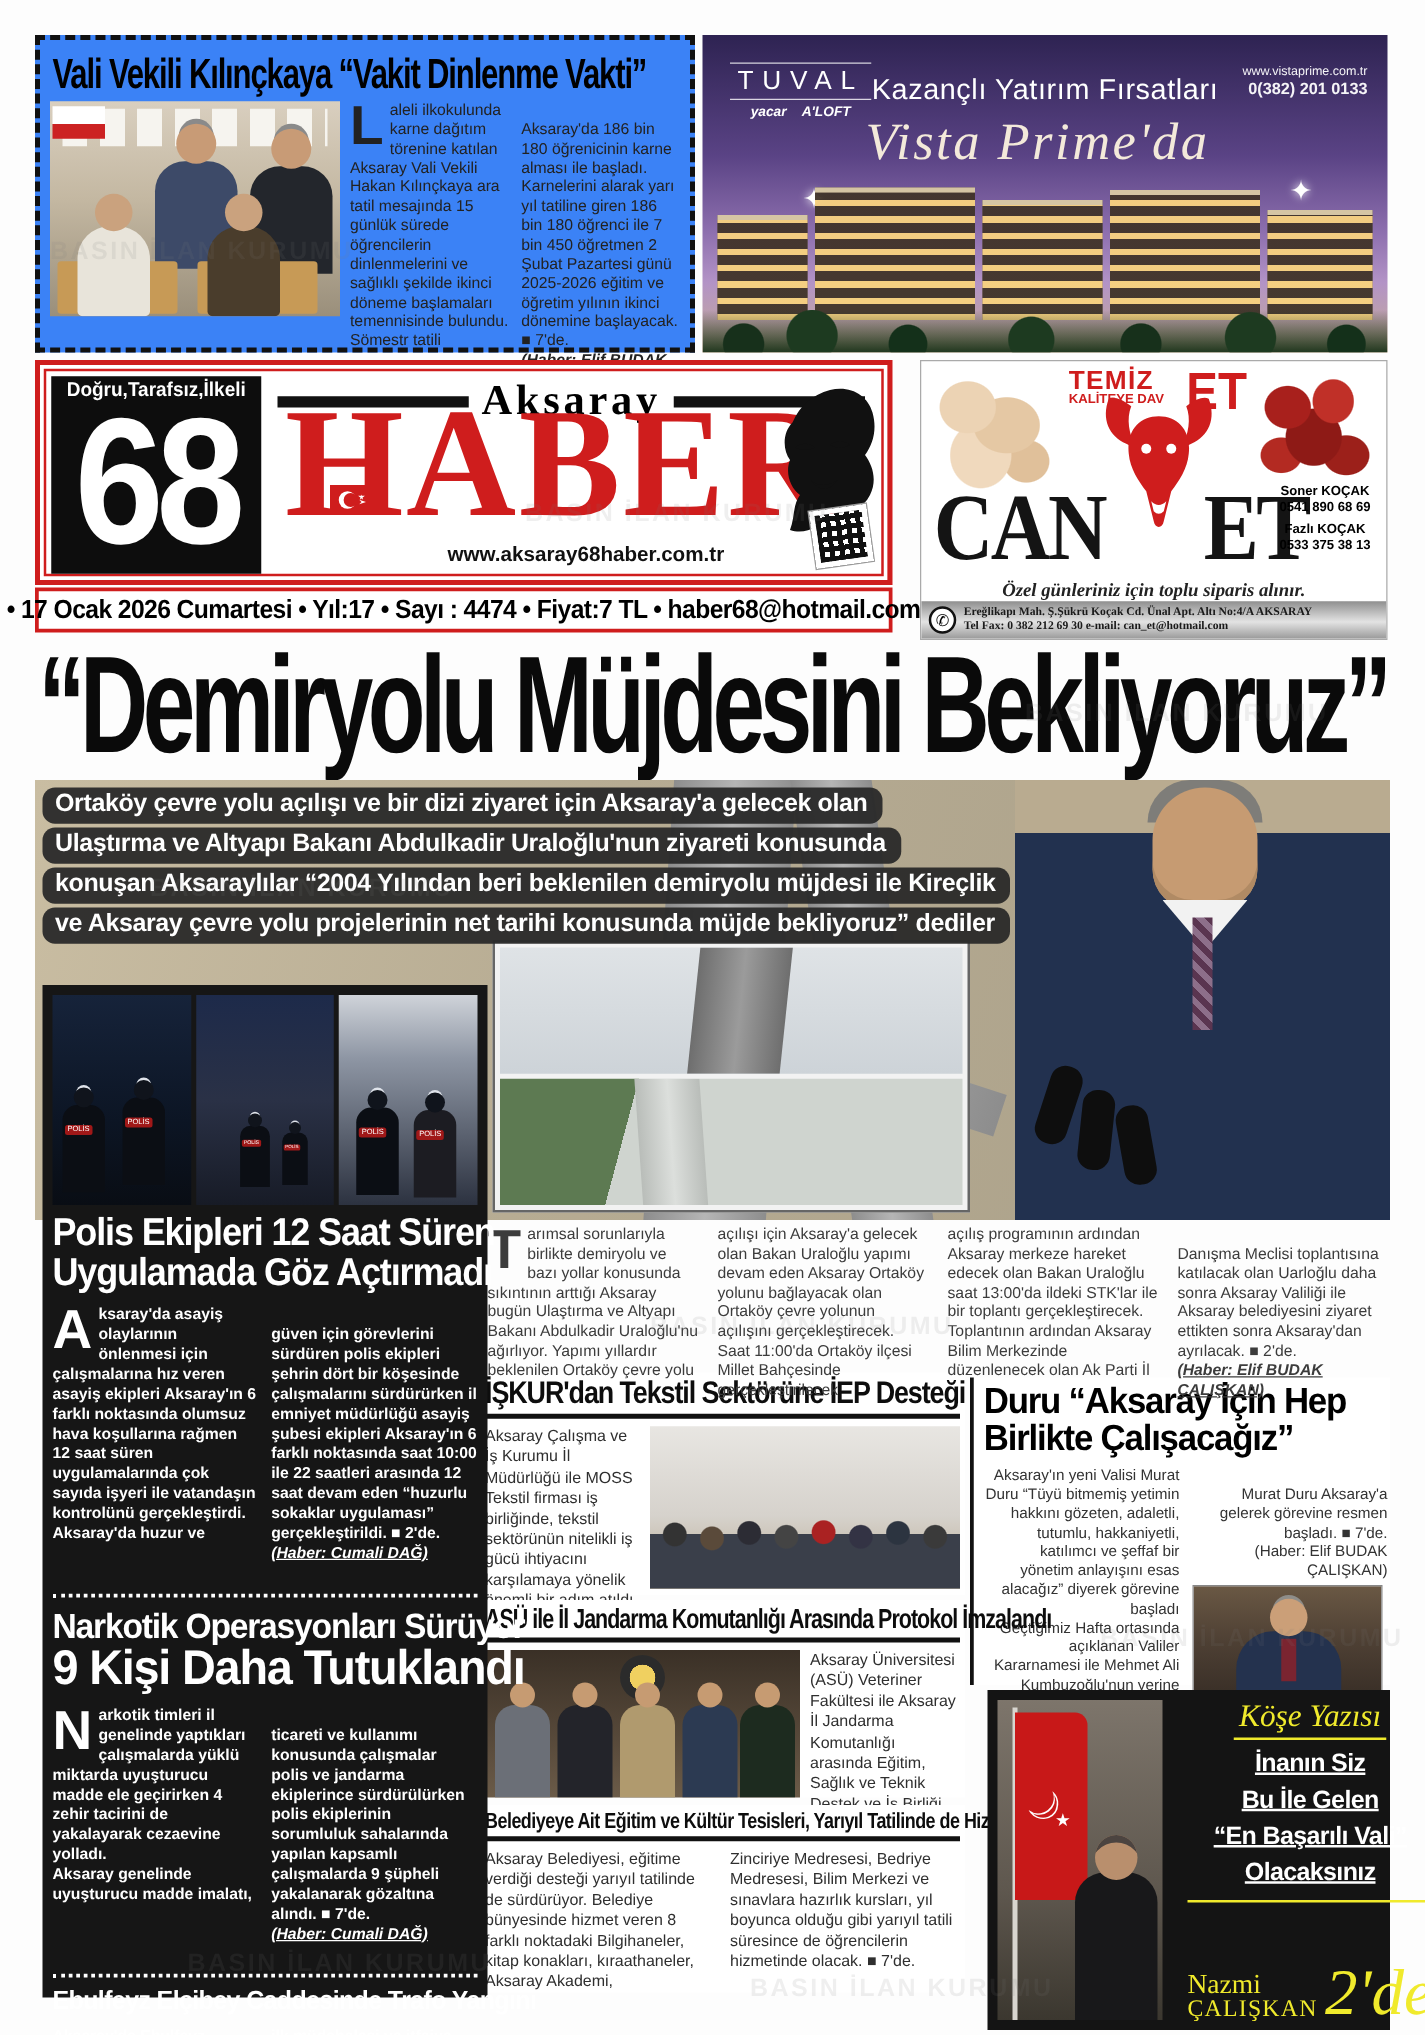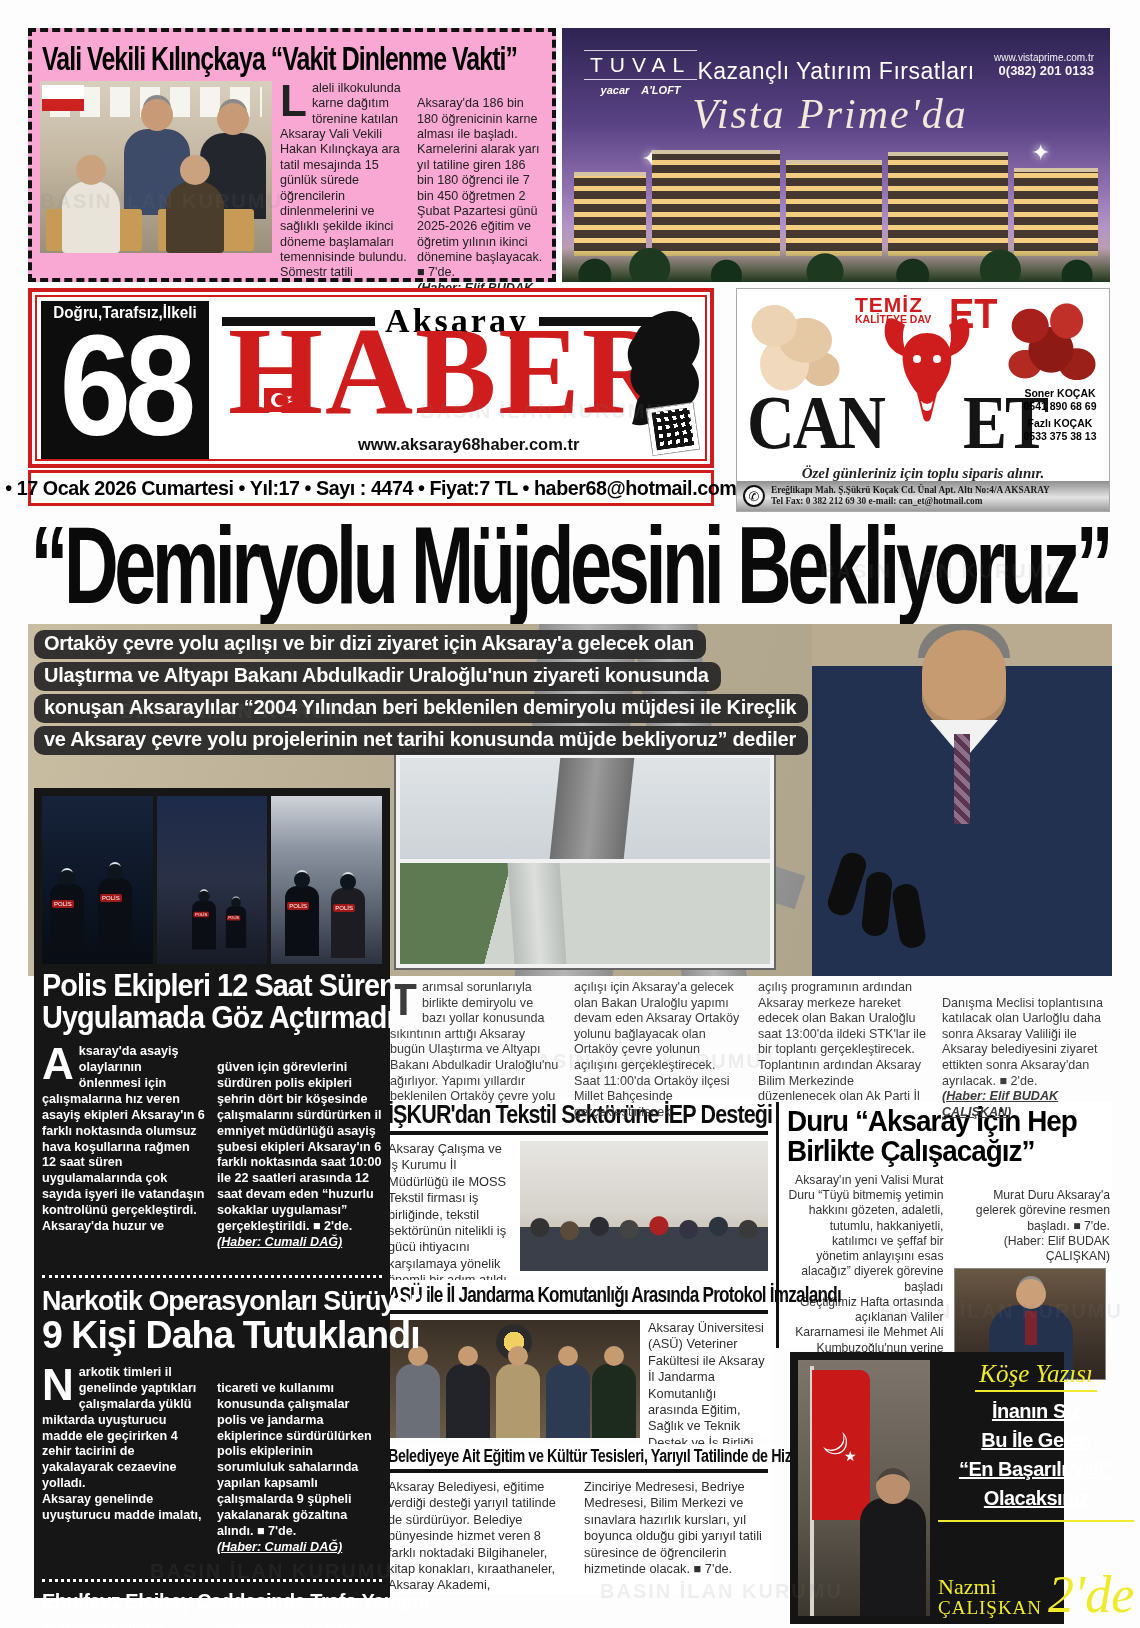--- a/index.html
+++ b/index.html
@@ -6,21 +6,21 @@
   body { background:#e8e8e8; font-family:"Liberation Sans", sans-serif; }
   .page { position:relative; width:1140px; height:1628px; background:#fdfdfd; margin:0 auto; overflow:hidden; }
 
   
   .wm { position:absolute; font-size:20px; font-weight:bold; color:rgba(120,120,120,.12); letter-spacing:2px; pointer-events:none; white-space:nowrap; z-index:50; }
   .abs { position:absolute; }
   .colstxt { font-size:12.8px; line-height:1.28; color:#2f2f2f; white-space:pre-line; }
   .dc::first-letter { float:left; font-size:44px; line-height:.78; font-weight:bold; padding:3px 5px 0 0; }
 
   
-  .tl-box { left:28px; top:28px; width:528px; height:254px; border:4px dashed #111; background:#f9a8d4; padding:4px 8px; }
+  .tl-box { left:28px; top:28px; width:528px; height:254px; border:4px dashed #111; background:#3b82f6; padding:4px 8px; }
   .tl-title { font-size:27px; font-weight:bold; letter-spacing:-1px; white-space:nowrap; transform:scaleX(.92) scaleY(1.25); transform-origin:left top; margin:4px 0 10px 2px; }
   .tl-body { display:flex; gap:8px; }
   .tl-photo { width:232px; height:172px; flex:none; background:linear-gradient(180deg,#d9cfbf 0%,#c4b8a2 45%,#9a8f7b 100%); position:relative; overflow:hidden; }
   .tl-cards { position:absolute; top:6px; left:10px; right:10px; height:30px;
       background:repeating-linear-gradient(90deg,#f6f4ef 0 20px, rgba(0,0,0,0) 20px 30px); }
   .tl-flag { position:absolute; top:4px; left:2px; width:42px; height:26px; background:linear-gradient(180deg,#fff 55%,#c22 55%); }
   .desk { position:absolute; width:96px; height:42px; background:#c79a56; border-radius:3px; }
   .kid { position:absolute; width:58px; height:72px; border-radius:26px 26px 4px 4px; }
   .kid::before { content:""; position:absolute; top:-26px; left:14px; width:30px; height:30px; border-radius:50%; background:#caa27e; }
   .man { position:absolute; width:66px; height:86px; background:#3d4a68; border-radius:24px 24px 0 0; }
@@ -182,21 +182,21 @@
   .duru-title { font-weight:bold; font-size:29px; line-height:1.05; letter-spacing:-1px; margin-bottom:6px; white-space:nowrap; }
   .duru-title .l { display:block; transform:scaleX(.96); transform-origin:left; }
   .duru-cols { display:flex; gap:10px; }
   .duru-col { flex:1; font-size:12.2px; line-height:1.25; color:#333; white-space:pre-line;text-align:right; }
   .duru-photo { width:152px; height:112px; margin-top:4px; background:linear-gradient(180deg,#6a5844 0%,#4e4034 40%,#2e2620 100%); position:relative; overflow:hidden; border:1px solid #888; }
   .gov { position:absolute; bottom:0; left:34px; width:84px; height:74px; background:#24324e; border-radius:30px 30px 0 0; }
   .gov::before { content:""; position:absolute; top:-26px; left:27px; width:30px; height:30px; border-radius:50%; background:#cb9f78; box-shadow:0 -5px 0 -2px #8e8d89; }
   .gov::after { content:""; position:absolute; top:6px; left:36px; width:12px; height:34px; background:#7a2430; }
 
   
-  .kose { left:790px; top:1352px; width:274px; height:272px; background:#141414; color:#fff; padding:8px; display:flex; gap:8px; }
+  .kose { left:790px; top:1352px; width:322px; height:272px; background:#141414; color:#fff; padding:8px; display:flex; gap:20px; }
   .kose-photo { width:132px; flex:none; background:linear-gradient(180deg,#7d756b 0%,#5e574e 60%,#3b372f 100%); position:relative; overflow:hidden; }
   .kose-flagpole { position:absolute; left:12px; top:6px; width:4px; height:100%; background:#d8d5cf; }
   .kose-flag { position:absolute; left:14px; top:10px; width:58px; height:150px; background:#c81818; border-radius:0 10px 10px 0; }
   .kose-flag::before { content:"☾"; position:absolute; top:52px; left:8px; font-size:34px; color:#fff; transform:rotate(-128deg); }
   .kose-flag::after { content:"★"; position:absolute; top:78px; left:32px; font-size:14px; color:#fff; }
   .kose-man { position:absolute; right:4px; bottom:0; width:66px; height:118px; background:#18181a; border-radius:24px 24px 0 0; }
   .kose-man::before { content:""; position:absolute; top:-30px; left:16px; width:34px; height:36px; border-radius:50%; background:#b98f6d; box-shadow:inset 0 10px 0 -4px #4c4440; }
   .kose-right { flex:1; text-align:center; }
   .kose-label { font-family:"Liberation Serif",serif; font-style:italic; font-size:25px; color:#f0ea2c; border-bottom:2px solid #f0ea2c; display:inline-block; padding:0 4px 2px 4px; margin-bottom:8px; }
   .kose-line { font-weight:bold; font-size:20px; text-decoration:underline; margin-bottom:6px; letter-spacing:-.5px; }

